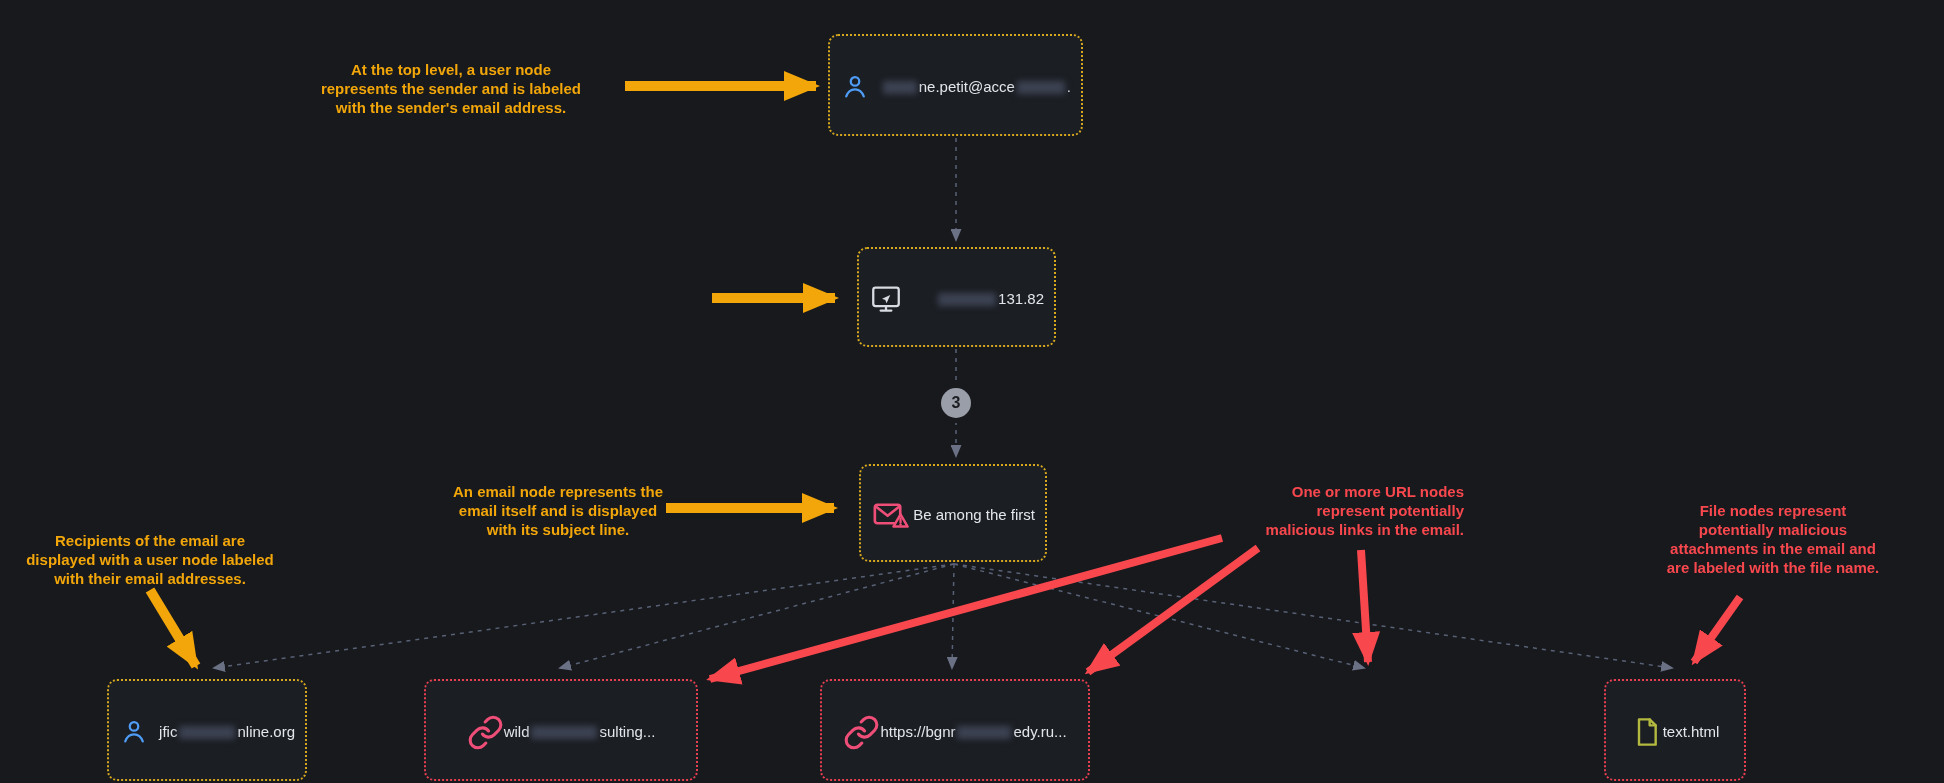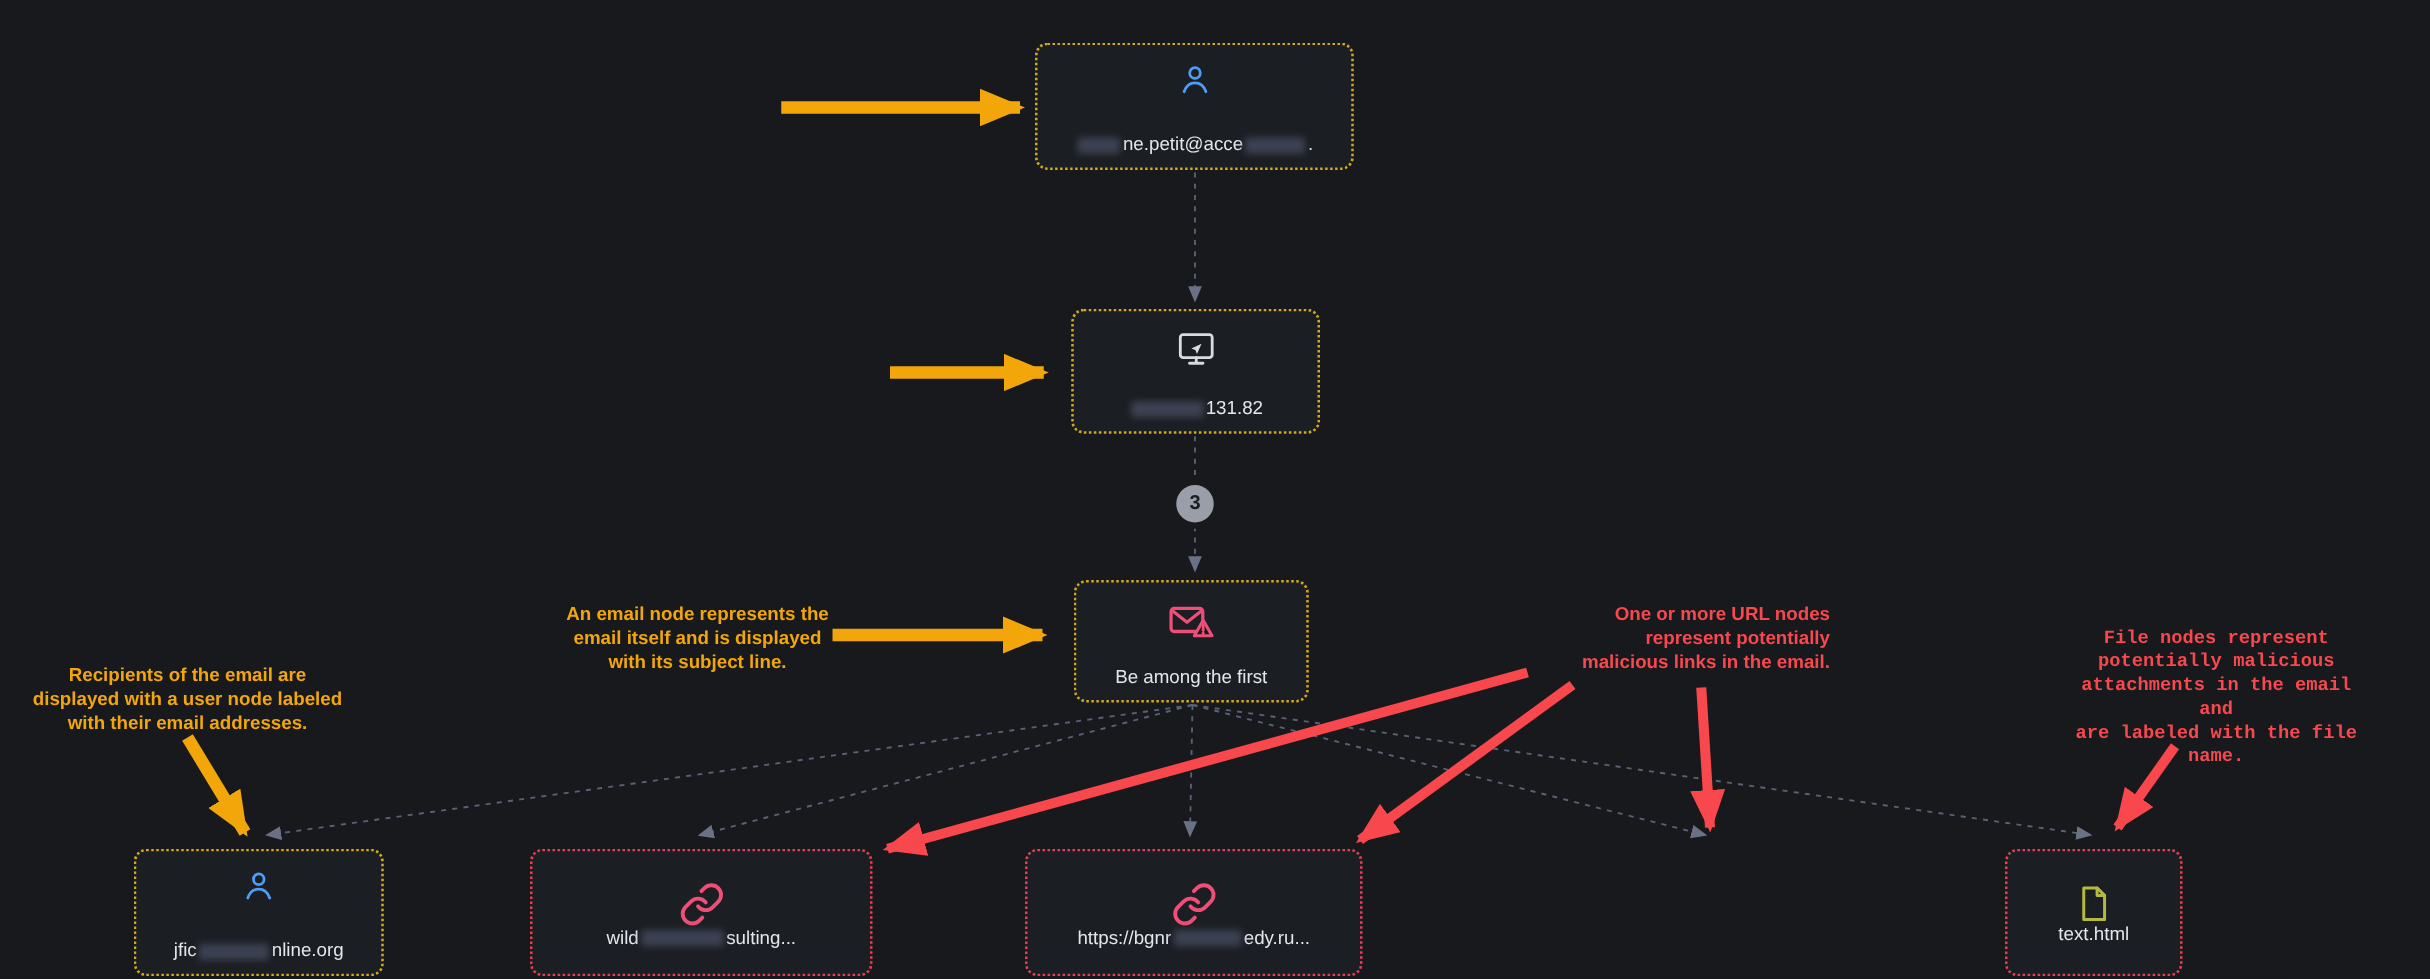--- a/index.html
+++ b/index.html
@@ -6,21 +6,21 @@
   html,body { background:#17191d; }
   body { font-family:"Liberation Sans", sans-serif; }
 
   .canvas { position:relative; width:1944px; height:783px; background:#17191d; overflow:hidden; }
 
   .wires { position:absolute; left:0; top:0; width:1944px; height:783px; pointer-events:none; }
   .dash { stroke:#596176; stroke-width:1.5; stroke-dasharray:4 5; fill:none; }
   .ay   { stroke:#f2a60a; stroke-width:10; fill:none; }
   .ar   { stroke:#f8484e; stroke-width:8;  fill:none; }
 
-  .node { position:absolute; display:flex; flex-direction:column; align-items:center;
+  .node { position:absolute; display:flex; flex-direction:row; align-items:center;
           justify-content:space-between; padding:13px 10px 9px; border:2px dotted;
           border-radius:10px; background:rgba(46,51,60,0.22); cursor:pointer; }
   .node.warn   { border-color:#d8a81c; }
   .node.danger { border-color:#ea3f50;justify-content:center; }
   .node .label { color:#e3e6eb; font-size:15px; white-space:nowrap; display:flex; align-items:center; line-height:18px; }
   .node .icon  { display:block; line-height:0; }
 
   .redact { display:inline-block; height:13px; border-radius:2px; background:#3c4252;
             filter:blur(3px); margin:0 2px; }
 
@@ -140,32 +140,35 @@
       <svg viewBox="0 0 24 24" width="32" height="32" fill="none" stroke="#b4ba3f" stroke-width="1.8" stroke-linecap="round" stroke-linejoin="round">
         <path d="M6 2.5h8l4.5 4.5v14.5H6z"></path>
           <path d="M14 2.5V7h4.5"></path>
       </svg>
     </span>
     <span class="label">text.html</span>
   </div>
 
   <div class="badge" style="left:941px;top:388px;">3</div>
 
+  <div class="note" style="left: 296px; top: 60px; width: 310px; color: rgb(242, 166, 10);">At the top level, a user node
+represents the sender and is labeled
+with the sender's email address.</div>
 
 
   <div class="note" style="left: 438px; top: 482px; width: 240px; color: rgb(242, 166, 10);">An email node represents the
 email itself and is displayed
 with its subject line.</div>
 
   <div class="note" style="left: 10px; top: 531px; width: 280px; color: rgb(242, 166, 10);">Recipients of the email are
 displayed with a user node labeled
 with their email addresses.</div>
 
   <div class="note" style="left: 1242px; top: 482px; width: 222px; color: rgb(248, 72, 78); text-align: right;">One or more URL nodes
 represent potentially
 malicious links in the email.</div>
 
-  <div class="note" style="left: 1658px; top: 501px; width: 230px; color: rgb(248, 72, 78); font-family: Liberation Mono, monospace;">File nodes represent
+  <div class="note" style="left: 1658px; top: 501px; width: 230px; color: rgb(248, 72, 78);">File nodes represent
 potentially malicious
 attachments in the email and
 are labeled with the file name.</div>
 
 </div>
 
 </body></html>

